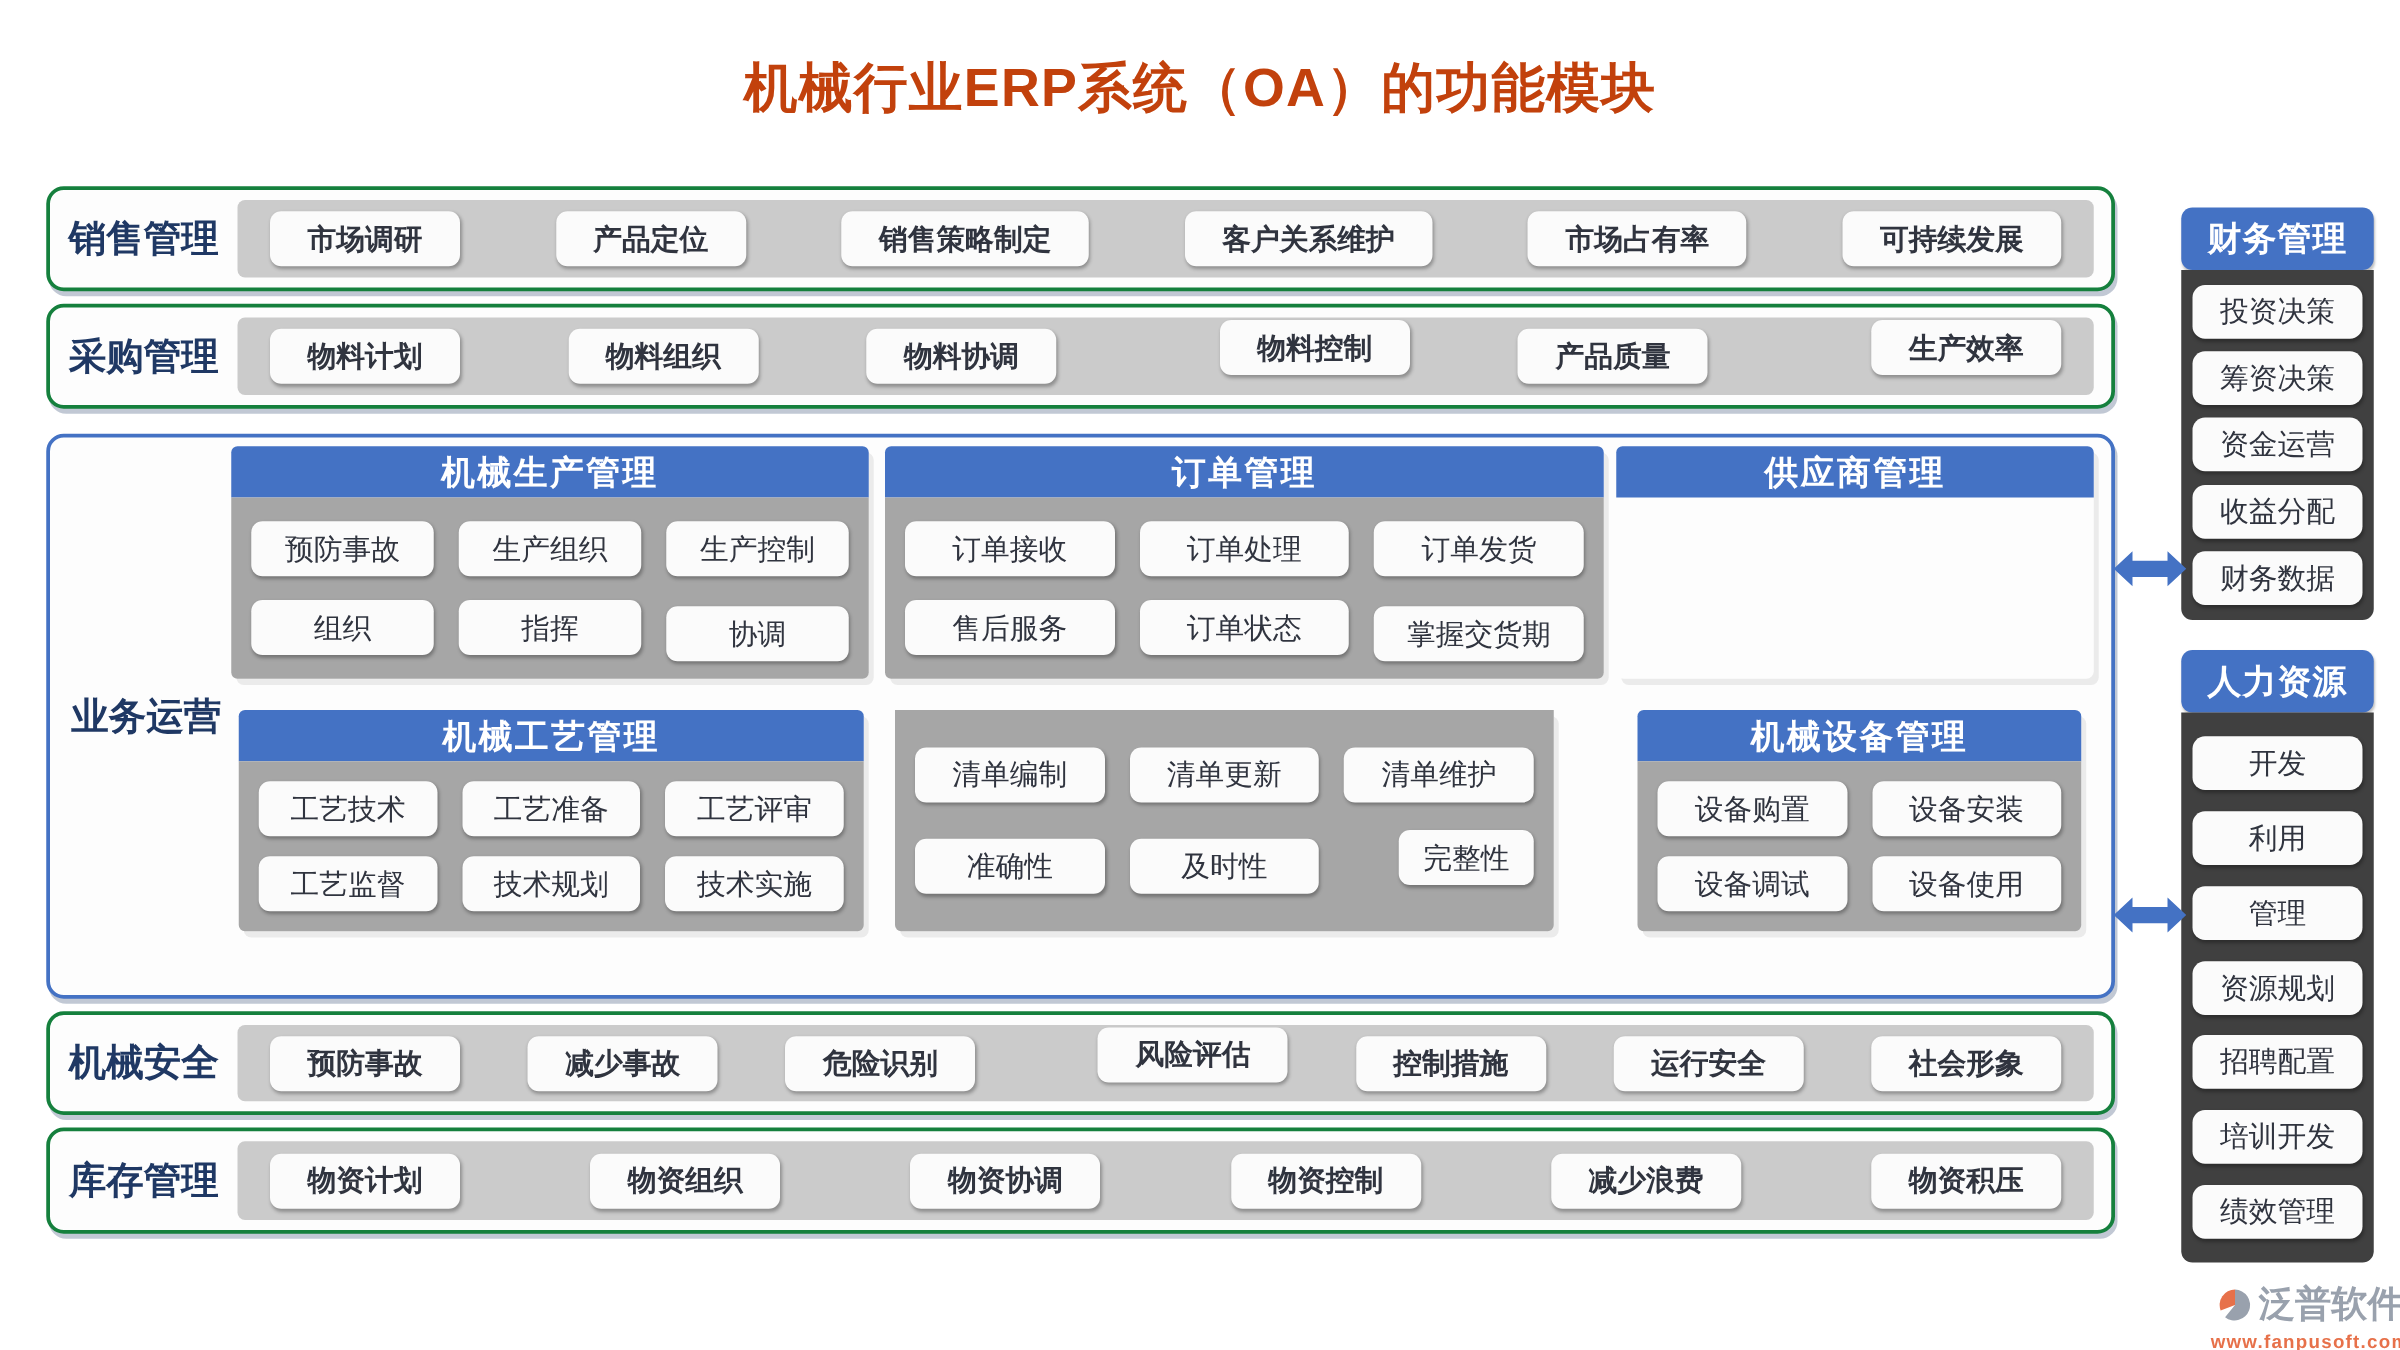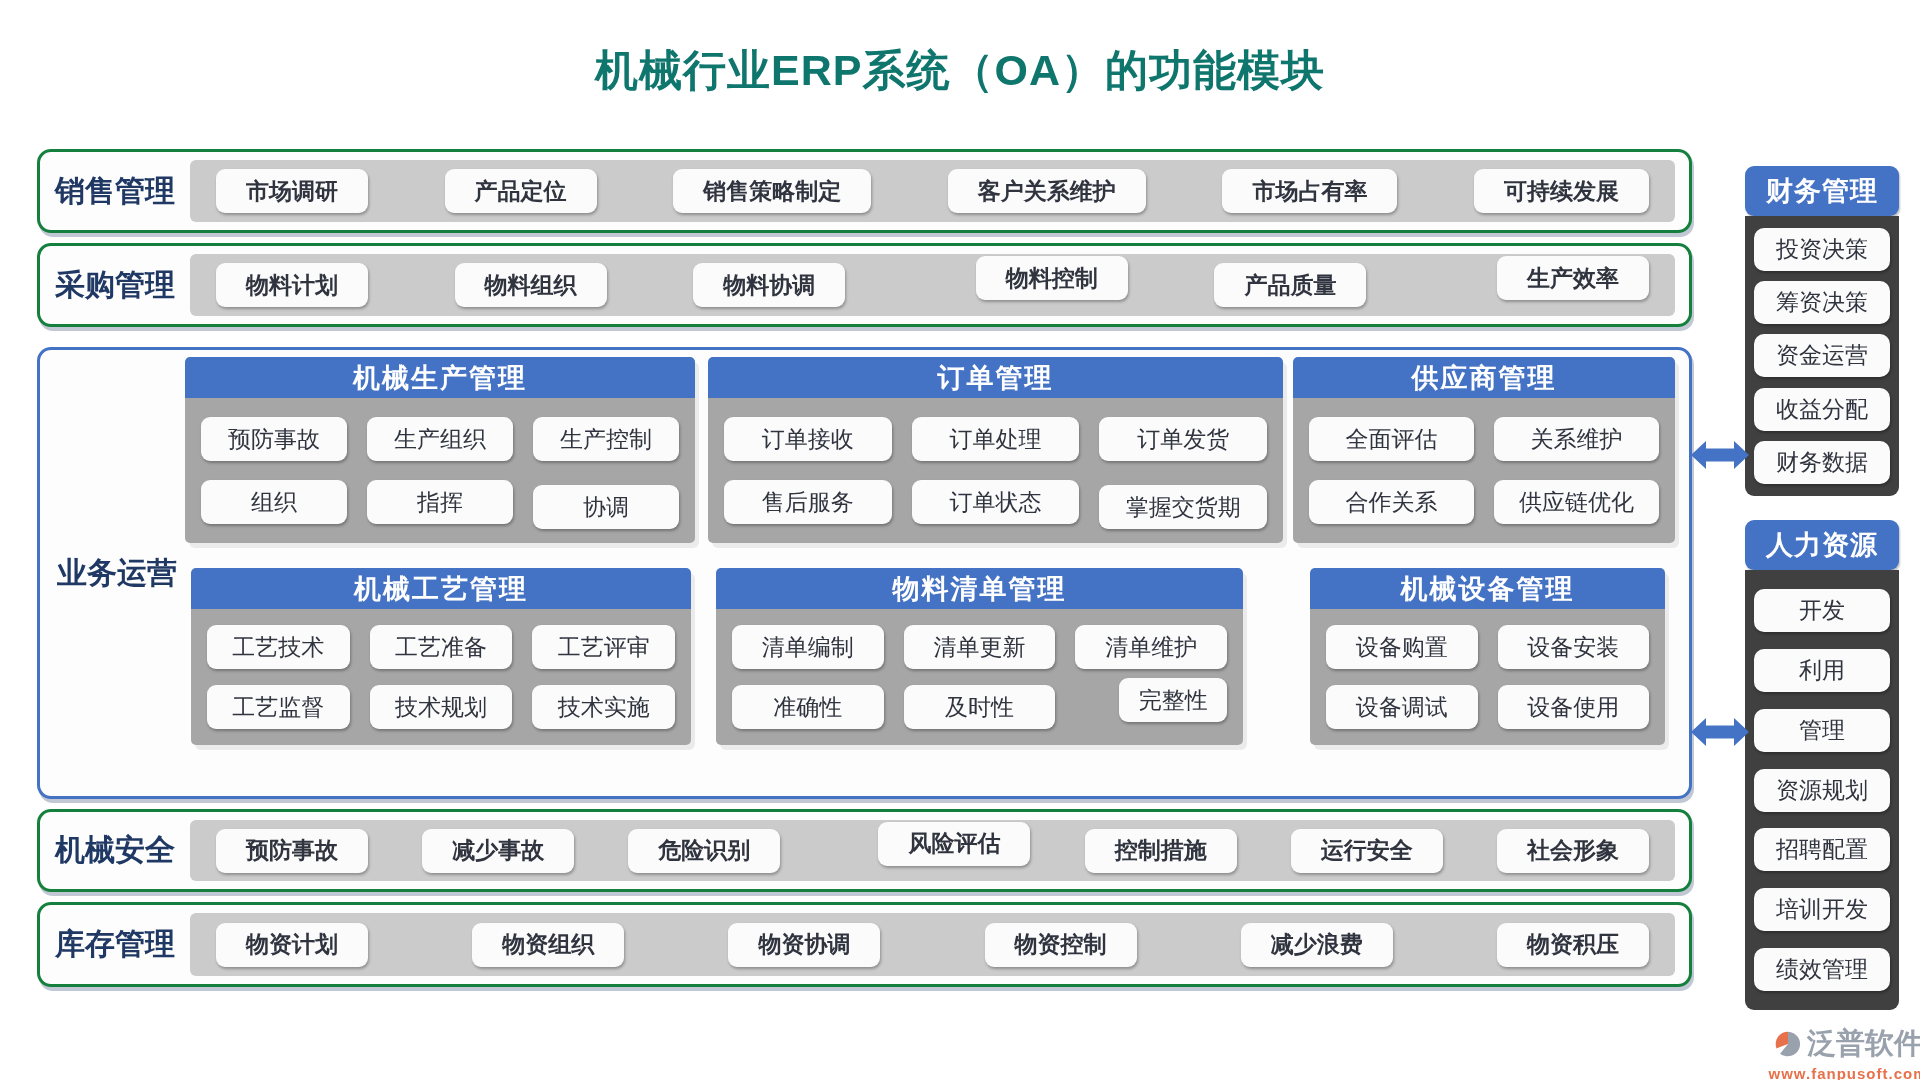--- a/index.html
+++ b/index.html
@@ -3,21 +3,21 @@
 <meta charset="utf-8">
 <style>
   html,body{margin:0;padding:0;}
   body{
     width:1920px;height:1080px;position:relative;overflow:hidden;
     background:#ffffff;
     font-family:"Liberation Sans", sans-serif;
   }
   .title{
     position:absolute;left:0;top:42px;width:1920px;margin:0;
-    text-align:center;font-size:43px;font-weight:bold;color:#0f766e;
+    text-align:center;font-size:43px;font-weight:bold;color:#c2410c;
     letter-spacing:1px;
   }
   
   .band{
     position:absolute;left:37px;width:1655px;box-sizing:border-box;
     background:#fdfdfd;border:3px solid #15803d;border-radius:14px;
     box-shadow:2px 4px 0 rgba(32,56,100,0.28);
     display:flex;align-items:center;
   }
   .band-label{
@@ -146,42 +146,35 @@
       <div class="btn">订单处理</div>
       <div class="btn">订单发货</div>
       <div class="btn">售后服务</div>
       <div class="btn">订单状态</div>
       <div class="btn drop">掌握交货期</div>
     </div>
   </div>
 
   <div class="panel" style="left:1253px;top:7px;width:382px;height:186px">
     <div class="panel-header">供应商管理</div>
-    <div class="panel-body cols2">
-      <div class="btn">全面评估</div>
-      <div class="btn">关系维护</div>
-      <div class="btn">合作关系</div>
-      <div class="btn">供应链优化</div>
-    </div>
   </div>
 
   <div class="panel" style="left:151px;top:218px;width:500px;height:177px">
     <div class="panel-header">机械工艺管理</div>
     <div class="panel-body">
       <div class="btn">工艺技术</div>
       <div class="btn">工艺准备</div>
       <div class="btn">工艺评审</div>
       <div class="btn">工艺监督</div>
       <div class="btn">技术规划</div>
       <div class="btn">技术实施</div>
     </div>
   </div>
 
   <div class="panel" style="left:676px;top:218px;width:527px;height:177px">
-    <div class="panel-header">物料清单管理</div>
     <div class="panel-body">
       <div class="btn">清单编制</div>
       <div class="btn">清单更新</div>
       <div class="btn">清单维护</div>
       <div class="btn">准确性</div>
       <div class="btn">及时性</div>
       <div class="btn raise">完整性</div>
     </div>
   </div>
 

